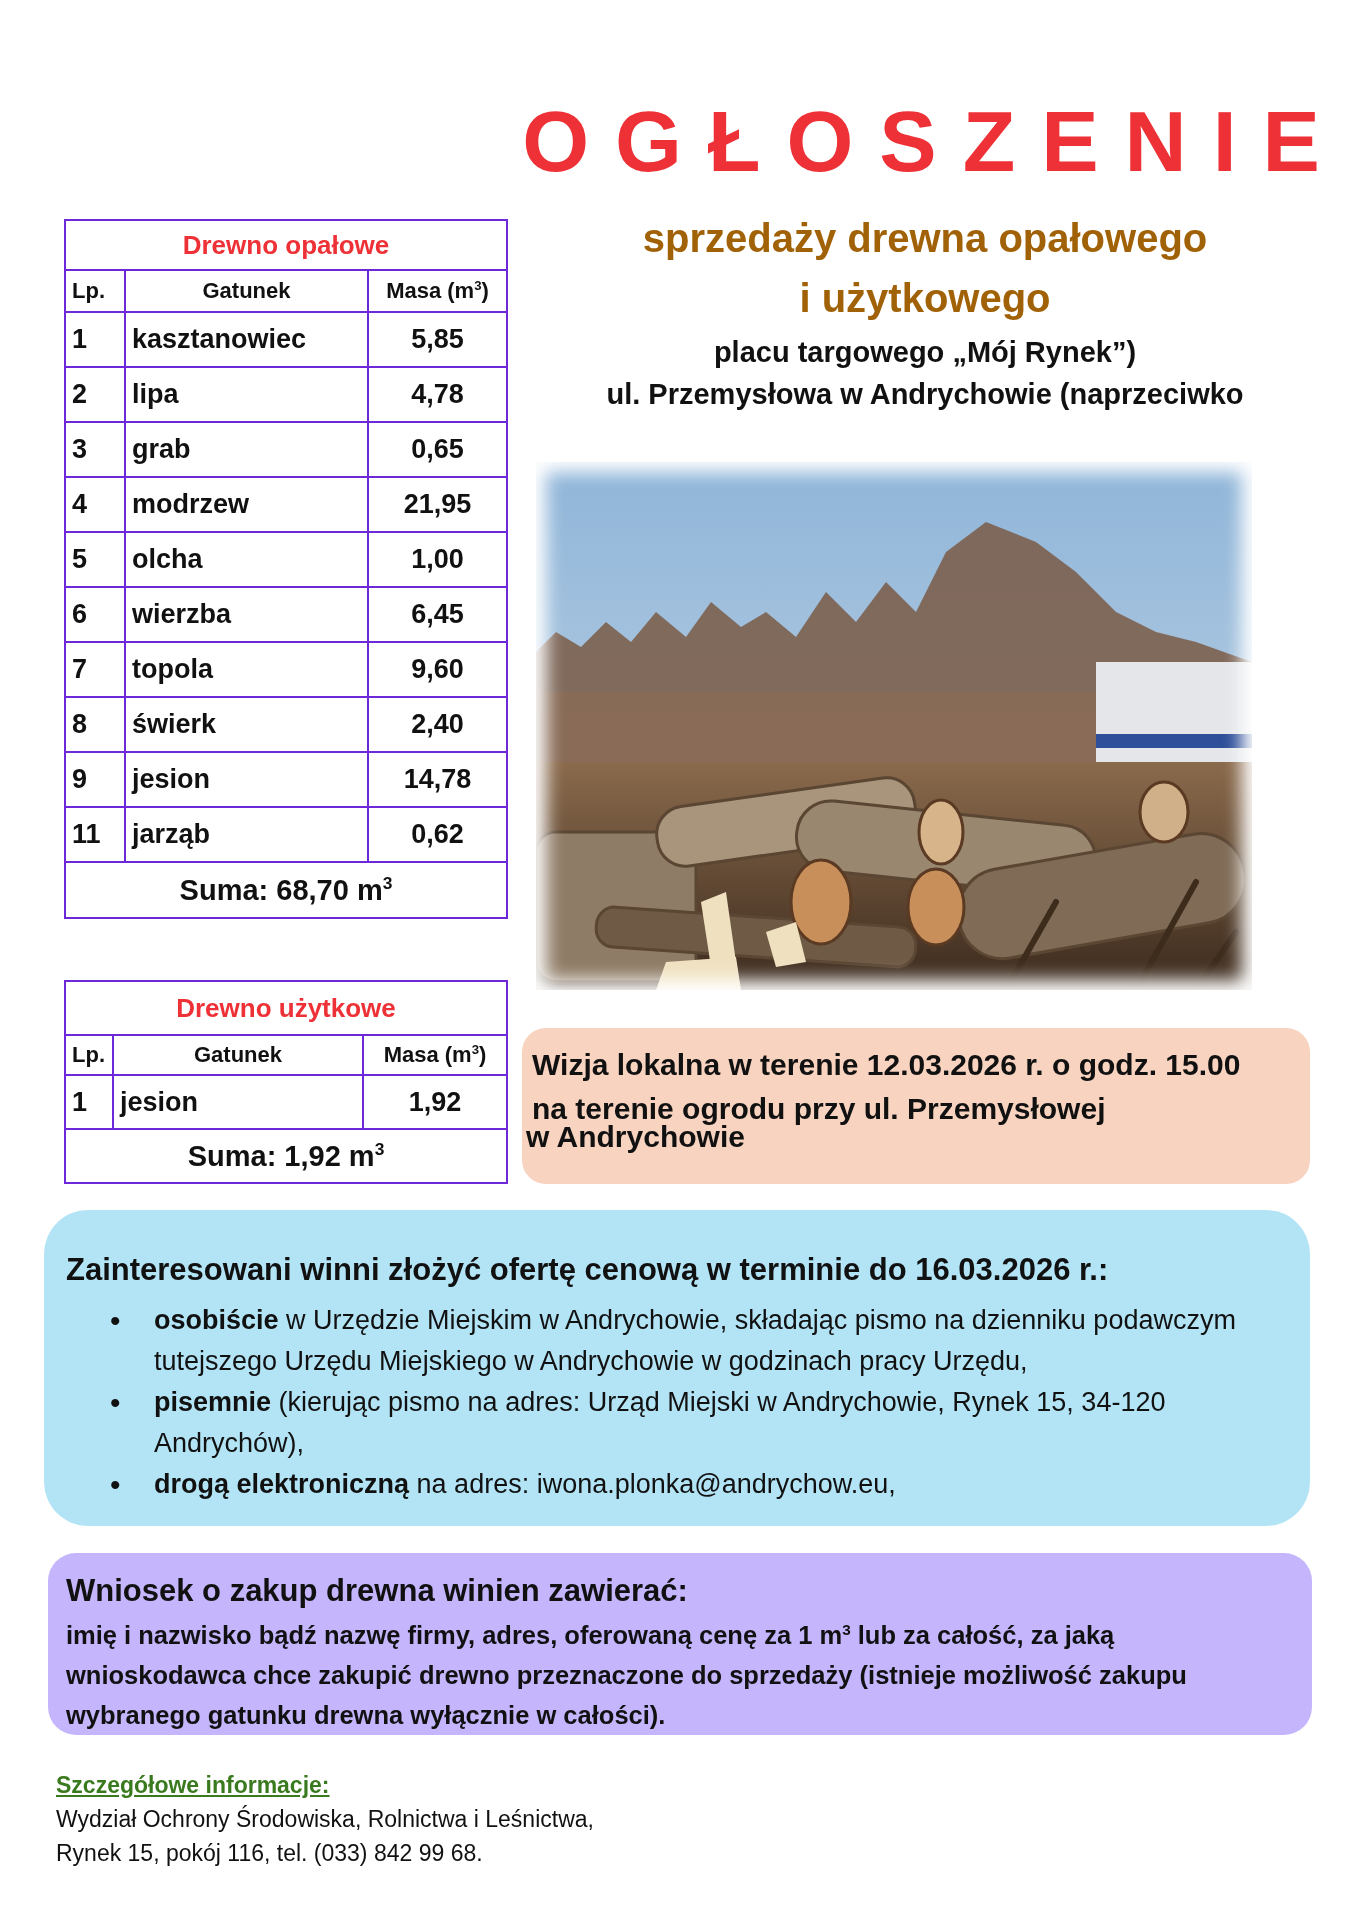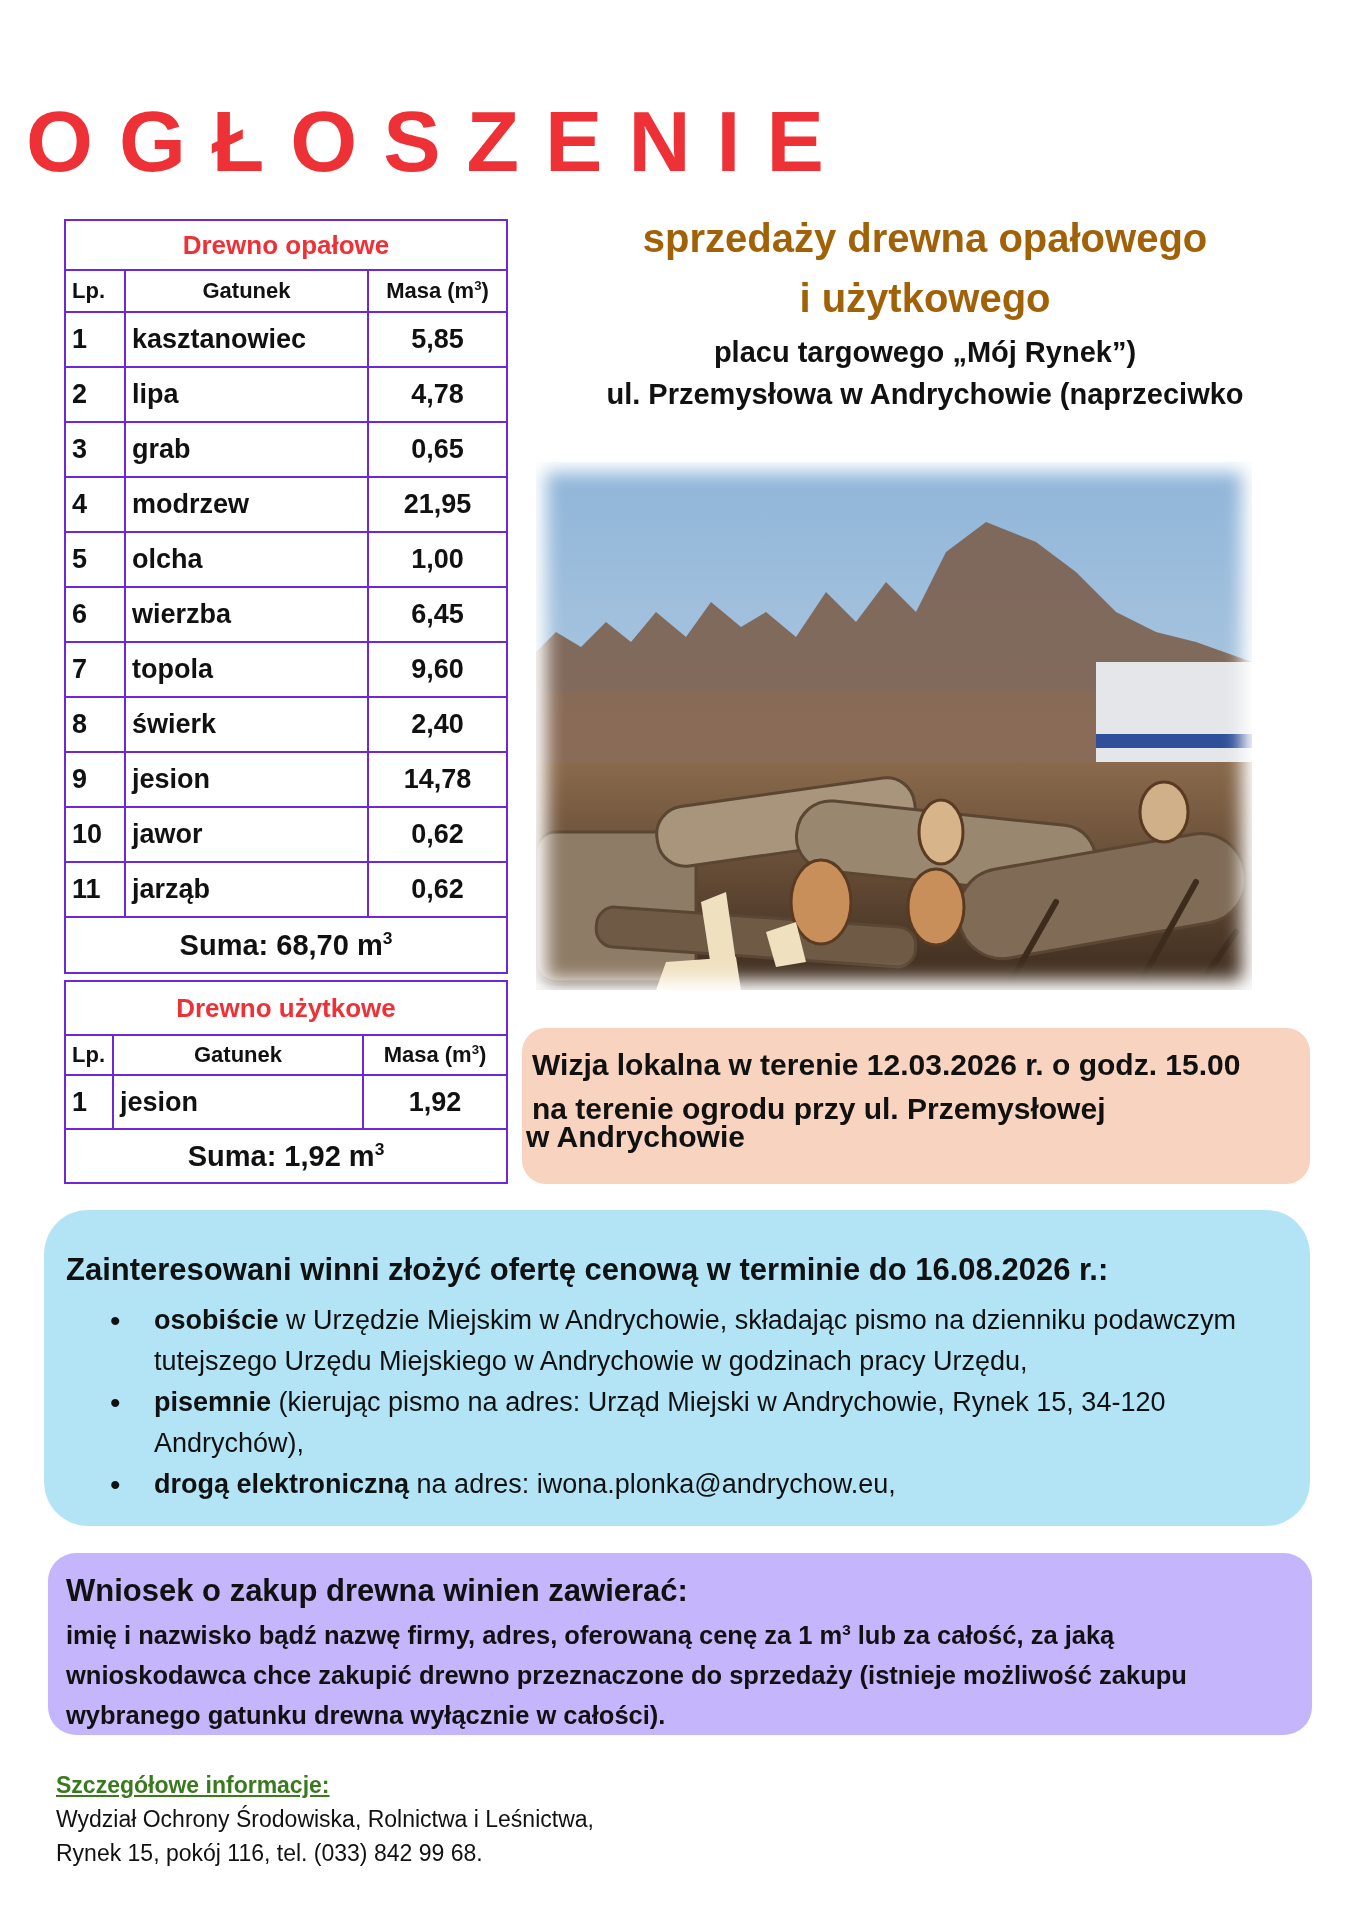--- a/index.html
+++ b/index.html
@@ -1,19 +1,19 @@
 <!DOCTYPE html>
 <html><head>
 <meta charset="utf-8">
 <style>
   html, body { margin: 0; padding: 0; background: #ffffff; }
   body { width: 1358px; height: 1920px; position: relative; overflow: hidden;
          font-family: "Liberation Sans", "DejaVu Sans", sans-serif; color: #111; }
 
-  .title { position: absolute; left: 0; top: 98px; width: 1346px; text-align: left;
+  .title { position: absolute; left: 0; top: 98px; width: 1346px; text-align: right;
            font-size: 86px; font-weight: bold; color: #ee3136; letter-spacing: 26px;
            line-height: 1; padding-left: 26px; box-sizing: border-box; }
 
   
   .tbl { position: absolute; left: 64px; width: 444px; border-collapse: collapse;
          font-size: 27px; font-weight: bold; }
   .tbl td { border: 2px solid #6d28d9; padding: 0 6px; height: 53px; }
   .tbl .sec { color: #ee3136; text-align: center; height: 48px; font-size: 26px; }
   .tbl .hdr td { font-size: 22px; height: 40px; }
   .tbl .hdr .c2, .tbl .hdr .c3 { text-align: center; }
@@ -116,25 +116,20 @@
         <td class="c1">8</td>
         <td class="c2">świerk</td>
         <td class="c3">2,40</td>
       </tr>
       <tr>
         <td class="c1">9</td>
         <td class="c2">jesion</td>
         <td class="c3">14,78</td>
       </tr>
       <tr>
-        <td class="c1">10</td>
-        <td class="c2">jawor</td>
-        <td class="c3">0,62</td>
-      </tr>
-      <tr>
         <td class="c1">11</td>
         <td class="c2">jarząb</td>
         <td class="c3">0,62</td>
       </tr>
       <tr>
         <td colspan="3" class="sum"><span>Suma: 68,70 m</span><sup>3</sup></td>
       </tr>
     </tbody>
 </table>
 
@@ -215,21 +210,21 @@
   </svg>
 </div>
 
 <div class="box-wizja">
   <div class="line" style="left:10px; top:20px;">Wizja lokalna w terenie 12.03.2026 r. o godz. 15.00</div>
   <div class="line" style="left:10px; top:64px;">na terenie ogrodu przy ul. Przemysłowej</div>
   <div class="line" style="left:4px; top:92px;">w Andrychowie</div>
 </div>
 
 <div class="box-oferta">
-  <div class="head">Zainteresowani winni złożyć ofertę cenową w terminie do 16.08.2026 r.:</div>
+  <div class="head">Zainteresowani winni złożyć ofertę cenową w terminie do 16.03.2026 r.:</div>
   <ul>
     <li><b>osobiście</b><span> w Urzędzie Miejskim w Andrychowie, składając pismo na dzienniku podawczym tutejszego Urzędu Miejskiego w Andrychowie w godzinach pracy Urzędu,</span></li>
     <li><b>pisemnie</b><span> (kierując pismo na adres: Urząd Miejski w Andrychowie, Rynek 15, 34-120 Andrychów),</span></li>
     <li><b>drogą elektroniczną</b><span> na adres: iwona.plonka@andrychow.eu,</span></li>
   </ul>
 </div>
 
 <div class="box-wniosek">
   <div class="head">Wniosek o zakup drewna winien zawierać:</div>
   <div class="body"><span>imię i nazwisko bądź nazwę firmy, adres, oferowaną cenę za 1 m</span><sup>3</sup><span> lub za całość, za jaką wnioskodawca chce zakupić drewno przeznaczone do sprzedaży (istnieje możliwość zakupu wybranego gatunku drewna wyłącznie w całości).</span></div>

